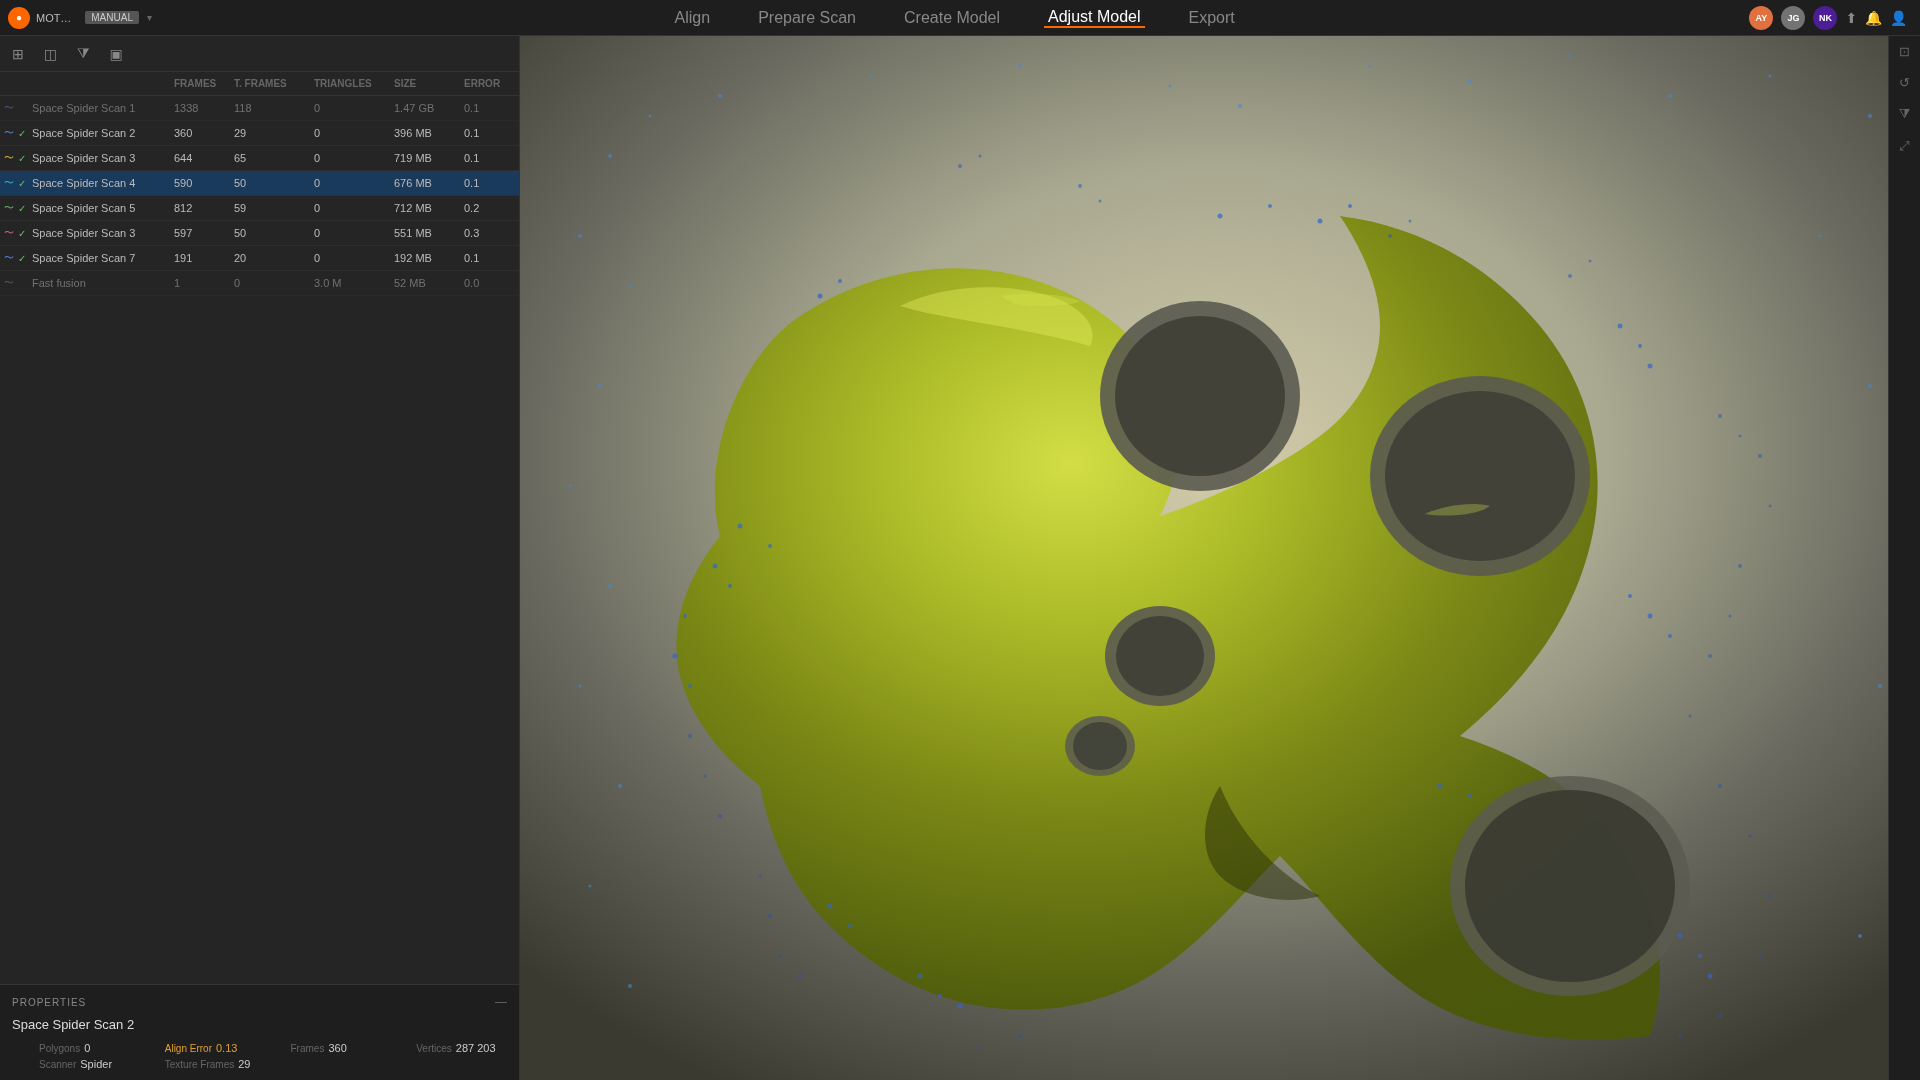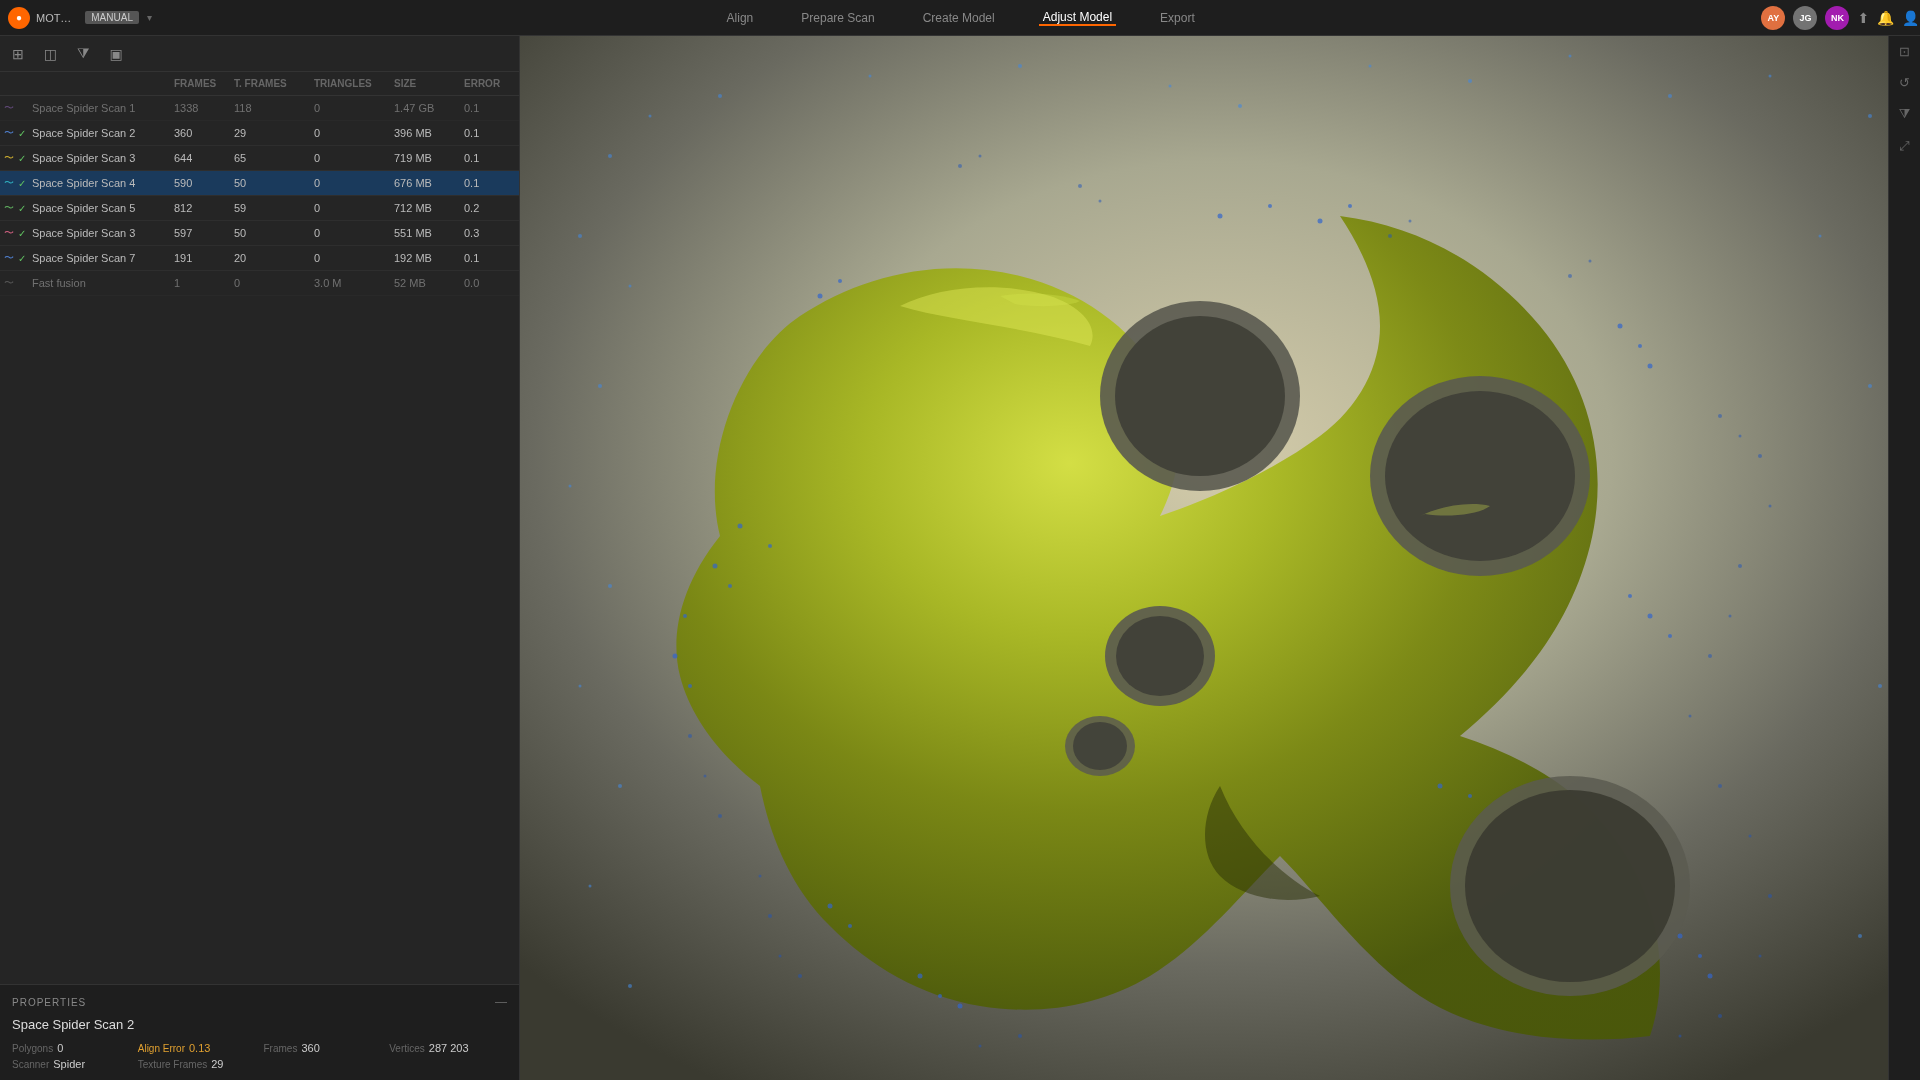--- a/index.html
+++ b/index.html
@@ -21,30 +21,30 @@
     #topbar .project-name {
       color: #bbb; font-size: 11px; flex: 1; white-space: nowrap; overflow: hidden; text-overflow: ellipsis;
     }
     #topbar .mode-badge {
       background: #555; color: #ccc; font-size: 10px; padding: 1px 6px; border-radius: 2px; margin-left: 4px;
     }
     #topbar nav {
       flex: 1; display: flex; align-items: center; justify-content: center; gap: 40px;
     }
     #topbar nav .nav-item {
-      color: #888; font-size: 12px; cursor: pointer; padding: 0 4px;
+      color: #888; font-size: 16px; cursor: pointer; padding: 0 4px;
     }
     #topbar nav .nav-item.active { color: #fff; border-bottom: 2px solid #ff6600; }
     #topbar .right-icons {
-      display: flex; align-items: center; gap: 8px; 
+      display: flex; align-items: center; gap: 8px; padding-right: 12px;
     }
     .avatar { width: 24px; height: 24px; border-radius: 50%; display: flex; align-items: center; justify-content: center; font-size: 9px; font-weight: bold; }
     .av-orange { background: #e07040; color: white; }
     .av-green { background: #737373; color: white; }
-    .av-purple { background: #a21caf; color: white; }
+    .av-purple { background: #4c1d95; color: white; }
     .icon-btn { color: #888; font-size: 14px; cursor: pointer; }
 
     
     #left-panel {
       position: fixed; top: 36px; left: 0; width: 520px; bottom: 0;
       background: #252525; display: flex; flex-direction: column;
       border-right: 1px solid #333;
     }
 
     
@@ -96,21 +96,21 @@
     #properties .prop-header {
       display: flex; justify-content: space-between; align-items: center; margin-bottom: 8px;
     }
     #properties .prop-title { color: #888; font-size: 10px; text-transform: uppercase; letter-spacing: 1px; }
     #properties .prop-minimize { color: #666; cursor: pointer; }
     #properties .prop-name { color: #ddd; font-size: 13px; margin-bottom: 10px; }
     .prop-grid {
       display: grid; grid-template-columns: 1fr 1fr 1fr 1fr; gap: 4px 8px;
     }
     .prop-item { display: flex; gap: 4px; align-items: baseline; }
-    .prop-label { color: #666; font-size: 10px; }
+    .prop-label { color: #666; font-size: 10px; margin-left: 27px; }
     .prop-value { color: #ccc; font-size: 11px; }
     .prop-value.error-val { color: #e0a030; }
 
     
     #viewport {
       position: fixed; top: 36px; left: 520px; right: 0; bottom: 0;
       background: #3a3a3a; overflow: hidden;
     }
 
     

